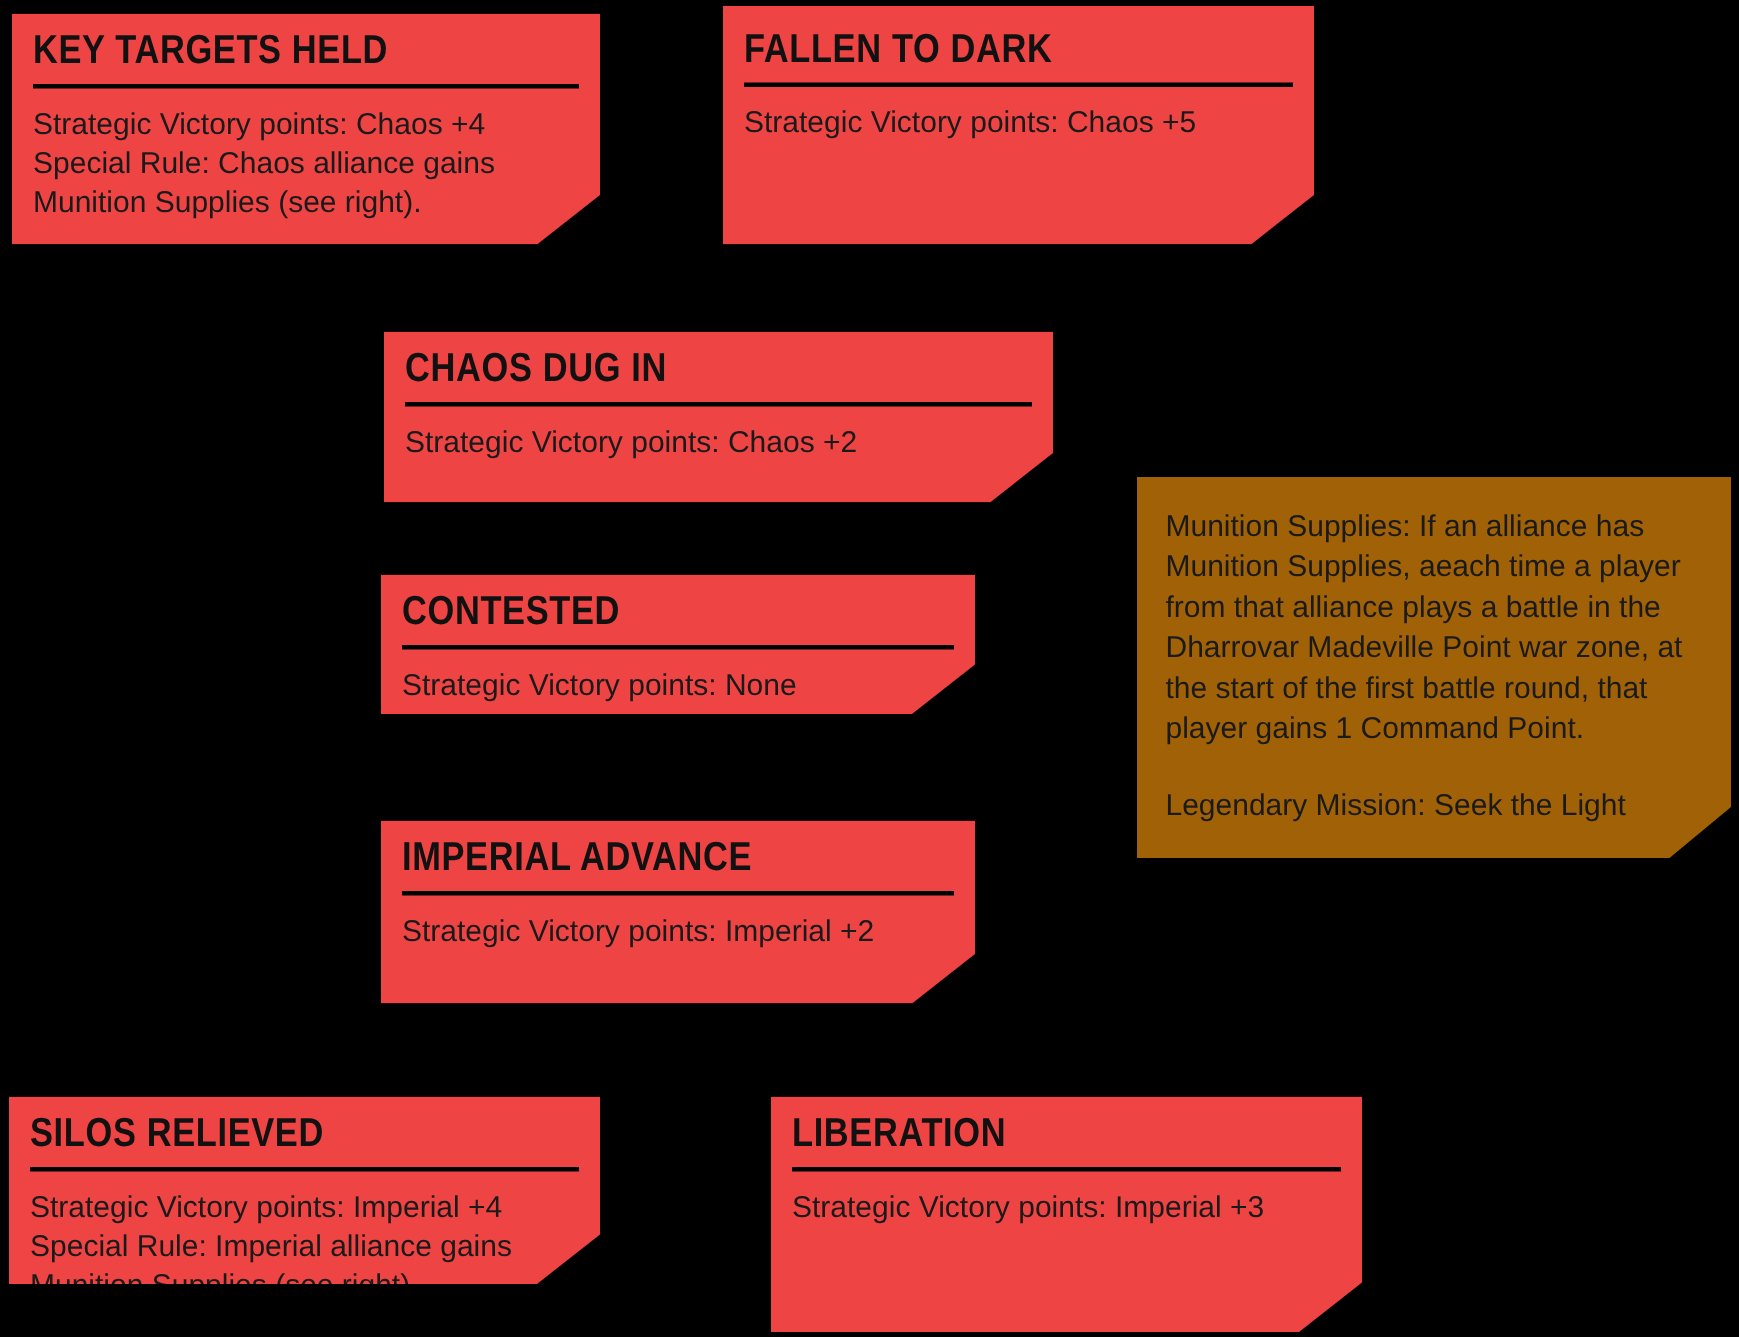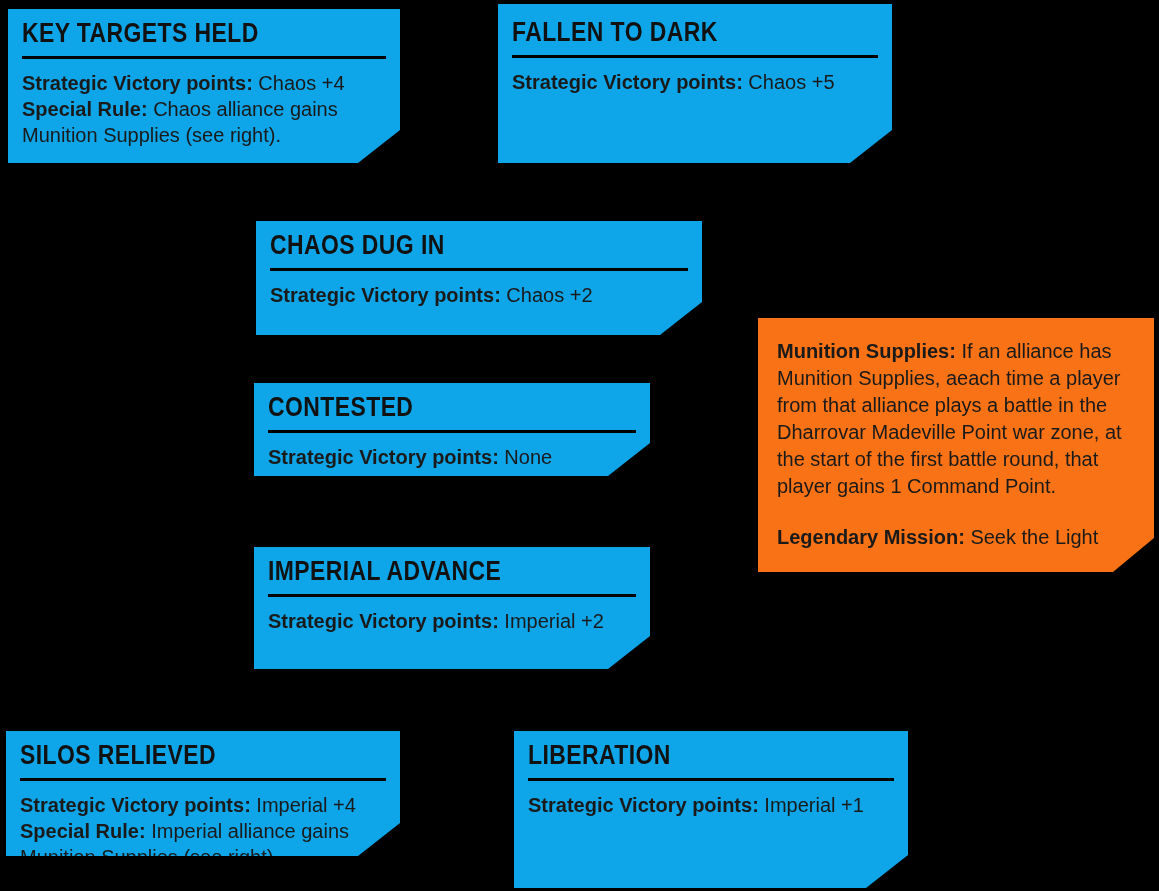--- a/index.html
+++ b/index.html
@@ -11,21 +11,21 @@
     overflow: hidden;
   }
   .canvas {
     position: relative;
     width: 1159px;
     height: 891px;
     background: #000000;
   }
   .card {
     position: absolute;
-    background: #0ea5e9;
+    background: #ef4444;
     box-sizing: border-box;
     padding: 8px 13px 0 14px;
     color: #1a1a1a;
     
     clip-path: polygon(0 0, 100% 0, 100% calc(100% - 33px), calc(100% - 42px) 100%, 0 100%);
   }
   .card-title {
     font-weight: 700;
     font-size: 27px;
     line-height: 32px;
@@ -43,24 +43,24 @@
     background: #000000;
     margin-top: 7px;
     margin-bottom: 11px;
     margin-right: 1px;
   }
   .card-body p {
     margin: 0;
     font-size: 20px;
     line-height: 26px;
   }
-  .lbl { font-weight: 700; }
+  .lbl { font-weight: 400; }
   .info-box {
     position: absolute;
-    background: #f97316;
+    background: #a16207;
     box-sizing: border-box;
     padding: 20px 2px 0 19px;
     color: #1a1a1a;
     clip-path: polygon(0 0, 100% 0, 100% calc(100% - 34px), calc(100% - 41px) 100%, 0 100%);
   }
   .info-box p {
     margin: 0;
     font-size: 20px;
     line-height: 27px;
   }
@@ -73,21 +73,21 @@
 
   <div class="card" style="left:8px; top:9px; width:392px; height:154px;">
     <div class="card-title"><span class="tt">KEY TARGETS HELD</span></div>
     <div class="title-rule"></div>
     <div class="card-body">
       <p><span class="lbl">Strategic Victory points:</span> <span>Chaos +4</span></p>
       <p><span class="lbl">Special Rule:</span> <span>Chaos alliance gains Munition Supplies (see right).</span></p>
     </div>
   </div>
 
-  <div class="card" style="left:498px; top:4px; width:394px; height:159px; padding-top:12px;">
+  <div class="card" style="left:482px; top:4px; width:394px; height:159px; padding-top:12px;">
     <div class="card-title"><span class="tt">FALLEN TO DARK</span></div>
     <div class="title-rule"></div>
     <div class="card-body">
       <p><span class="lbl">Strategic Victory points:</span> <span>Chaos +5</span></p>
     </div>
   </div>
 
   <div class="card" style="left:256px; top:221px; width:446px; height:114px;">
     <div class="card-title"><span class="tt">CHAOS DUG IN</span></div>
     <div class="title-rule"></div>
@@ -118,21 +118,21 @@
     <div class="card-body">
       <p><span class="lbl">Strategic Victory points:</span> <span>Imperial +4</span></p>
       <p><span class="lbl">Special Rule:</span> <span>Imperial alliance gains Munition Supplies (see right).</span></p>
     </div>
   </div>
 
   <div class="card" style="left:482px; top:731px; width:394px; height:157px;margin-left:32px;">
     <div class="card-title"><span class="tt">LIBERATION</span></div>
     <div class="title-rule"></div>
     <div class="card-body">
-      <p><span class="lbl">Strategic Victory points:</span> <span>Imperial +1</span></p>
+      <p><span class="lbl">Strategic Victory points:</span> <span>Imperial +3</span></p>
     </div>
   </div>
 
   <div class="info-box" style="left:758px; top:318px; width:396px; height:254px;">
     <p><span class="lbl">Munition Supplies:</span> <span>If an alliance has Munition Supplies, aeach time a player from that alliance plays a battle in the Dharrovar Madeville Point war zone, at the start of the first battle round, that player gains 1 Command Point.</span></p>
     <p><span class="lbl">Legendary Mission:</span> <span>Seek the Light</span></p>
   </div>
 
 </div>
 

